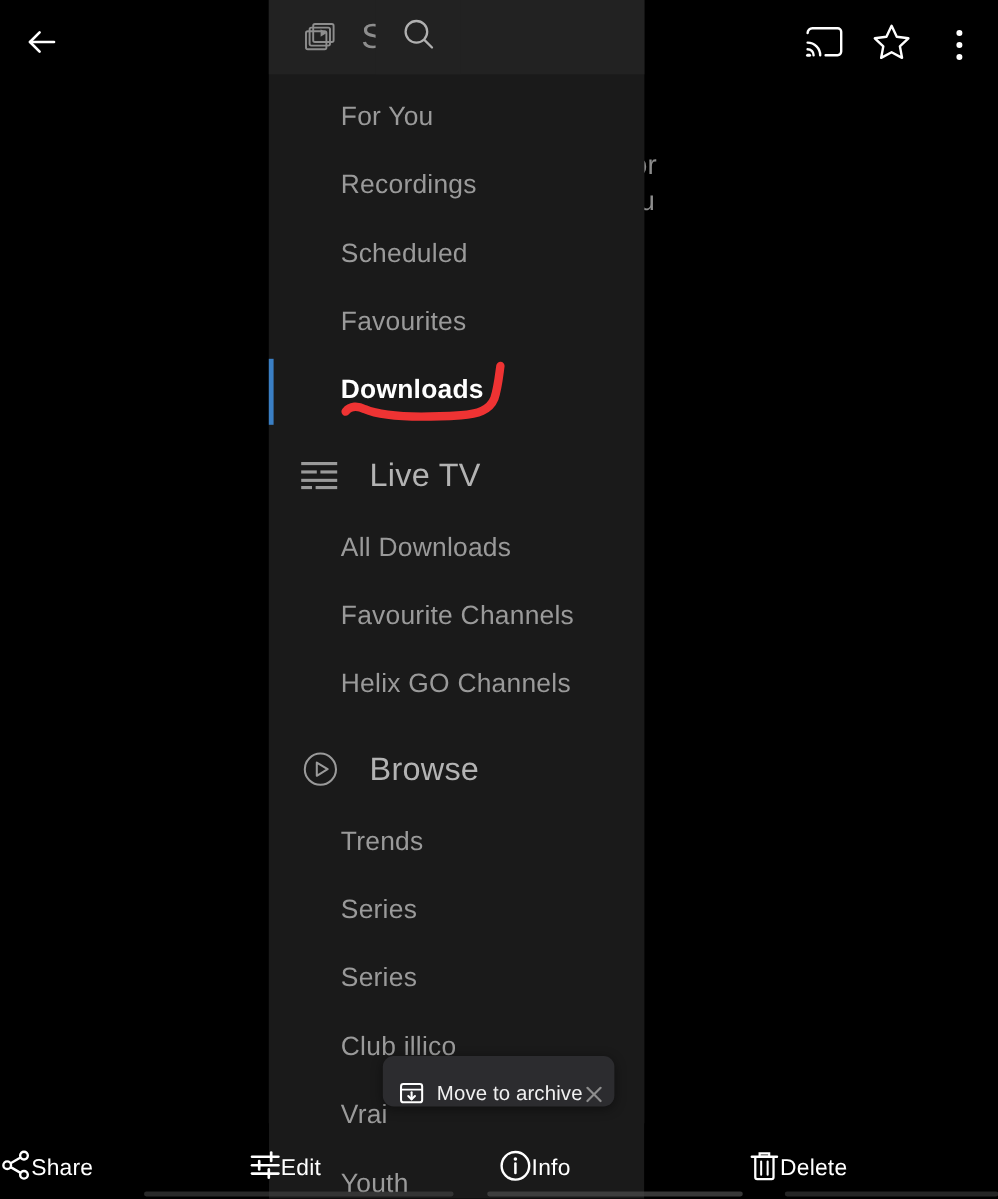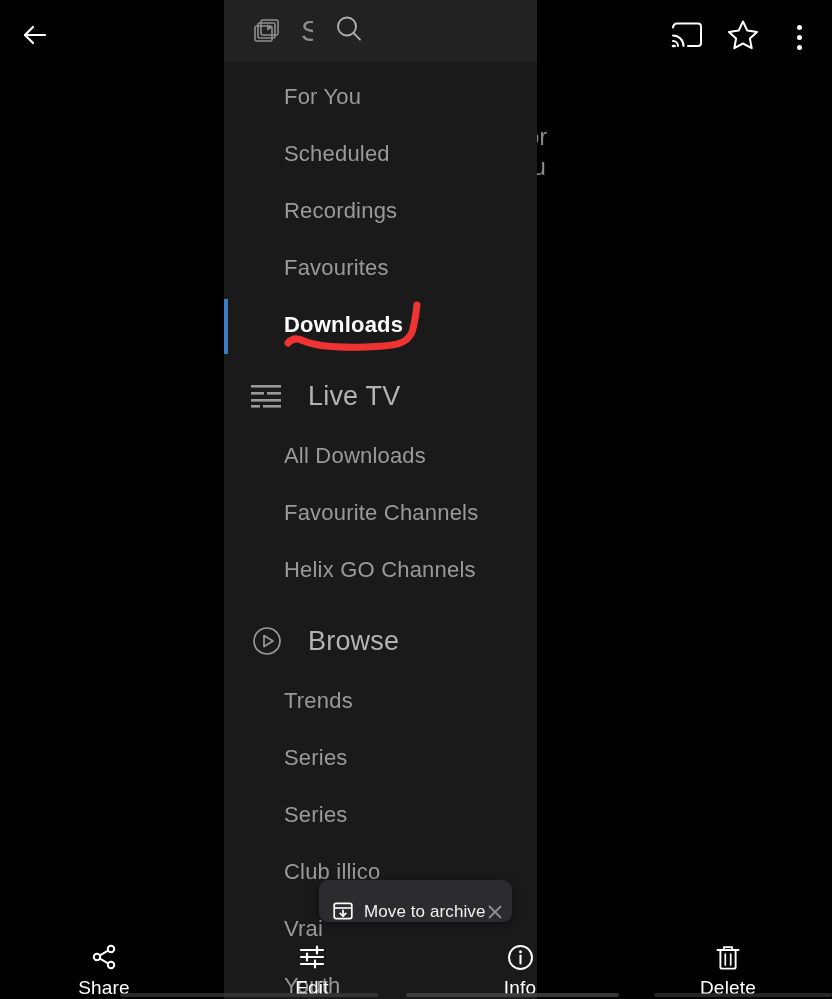--- a/index.html
+++ b/index.html
@@ -214,23 +214,23 @@
     position: absolute;
     left: 0; bottom: 0;
     width: 832px;
     height: 63px;
     z-index: 80;
     display: flex;
   }
   .bb-item {
     flex: 1;
     display: flex;
-    flex-direction: column;
-    align-items: center;
-    justify-content: space-between;
+    flex-direction: row;
+    align-items: center;
+    justify-content: flex-start;
     padding-top: 7px;
   }
   .bb-item .bb-icon {
     height: 28px;
     display: flex; align-items: center; justify-content: center;
   }
   .bb-item .bb-label {
     margin-top: 6px;
     color: #ffffff;
     font-size: 19px;
@@ -286,24 +286,24 @@
       <span class="hdr-title">Saved</span>
     </div>
 
     <nav class="nav">
 
       <div class="spacer-6"></div>
       <div class="nav-item">
         <span class="n-label">For You</span>
       </div>
       <div class="nav-item">
+        <span class="n-label">Recordings</span>
+      </div>
+      <div class="nav-item">
         <span class="n-label">Scheduled</span>
-      </div>
-      <div class="nav-item">
-        <span class="n-label">Recordings</span>
       </div>
       <div class="nav-item">
         <span class="n-label">Favourites</span>
       </div>
       <div class="nav-item selected">
         <span class="sel-bar"></span>
         <span class="n-label">Downloads</span>
       </div>
 
       <div class="spacer-12"></div>

